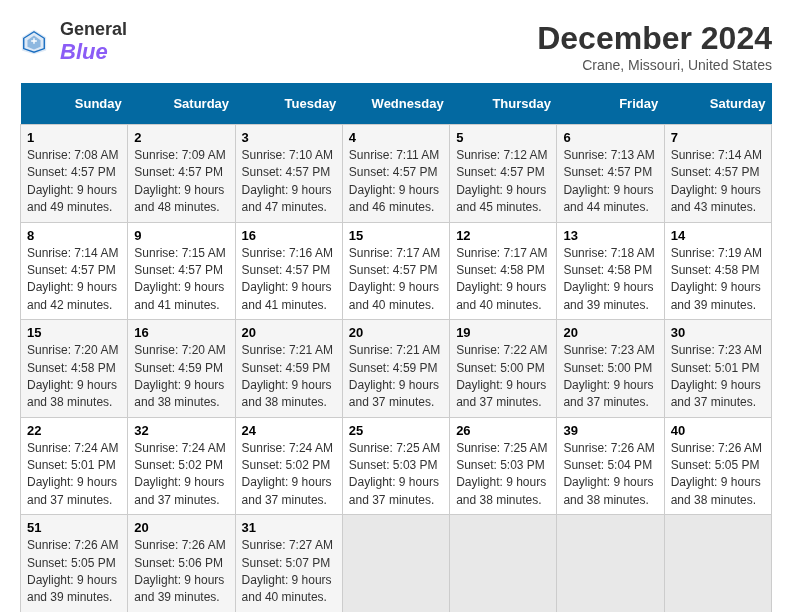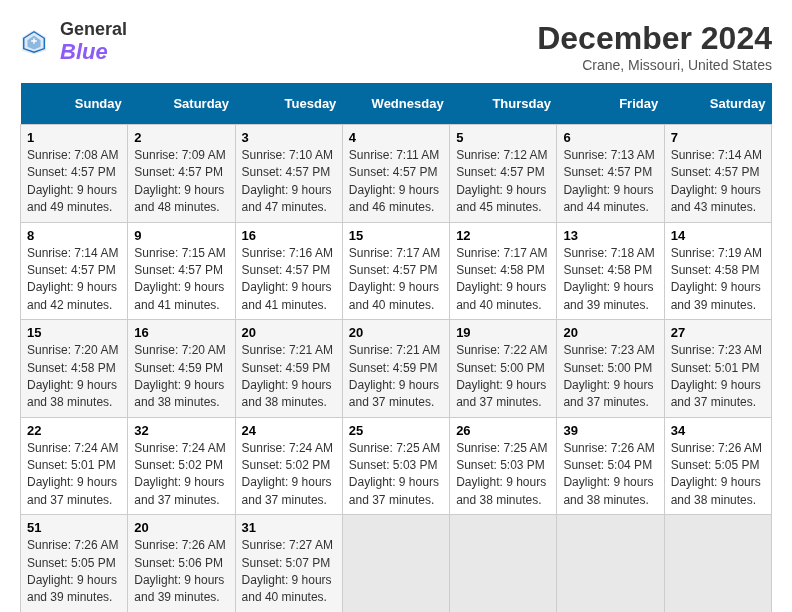--- a/index.html
+++ b/index.html
@@ -210,21 +210,21 @@
       </td>
         <td>
         <span class="day-num">19</span>
         <span class="day-info">Sunrise: 7:22 AM<br>Sunset: 5:00 PM<br>Daylight: 9 hours and 37 minutes.</span>
       </td>
         <td>
         <span class="day-num">20</span>
         <span class="day-info">Sunrise: 7:23 AM<br>Sunset: 5:00 PM<br>Daylight: 9 hours and 37 minutes.</span>
       </td>
         <td>
-        <span class="day-num">27</span>
+        <span class="day-num">30</span>
         <span class="day-info">Sunrise: 7:23 AM<br>Sunset: 5:01 PM<br>Daylight: 9 hours and 37 minutes.</span>
       </td>
       </tr>
       <tr>
         <td>
         <span class="day-num">22</span>
         <span class="day-info">Sunrise: 7:24 AM<br>Sunset: 5:01 PM<br>Daylight: 9 hours and 37 minutes.</span>
       </td>
         <td>
         <span class="day-num">32</span>
@@ -240,21 +240,21 @@
       </td>
         <td>
         <span class="day-num">26</span>
         <span class="day-info">Sunrise: 7:25 AM<br>Sunset: 5:03 PM<br>Daylight: 9 hours and 38 minutes.</span>
       </td>
         <td>
         <span class="day-num">39</span>
         <span class="day-info">Sunrise: 7:26 AM<br>Sunset: 5:04 PM<br>Daylight: 9 hours and 38 minutes.</span>
       </td>
         <td>
-        <span class="day-num">34</span>
+        <span class="day-num">40</span>
         <span class="day-info">Sunrise: 7:26 AM<br>Sunset: 5:05 PM<br>Daylight: 9 hours and 38 minutes.</span>
       </td>
       </tr>
       <tr>
         <td>
         <span class="day-num">51</span>
         <span class="day-info">Sunrise: 7:26 AM<br>Sunset: 5:05 PM<br>Daylight: 9 hours and 39 minutes.</span>
       </td>
         <td>
         <span class="day-num">20</span>

